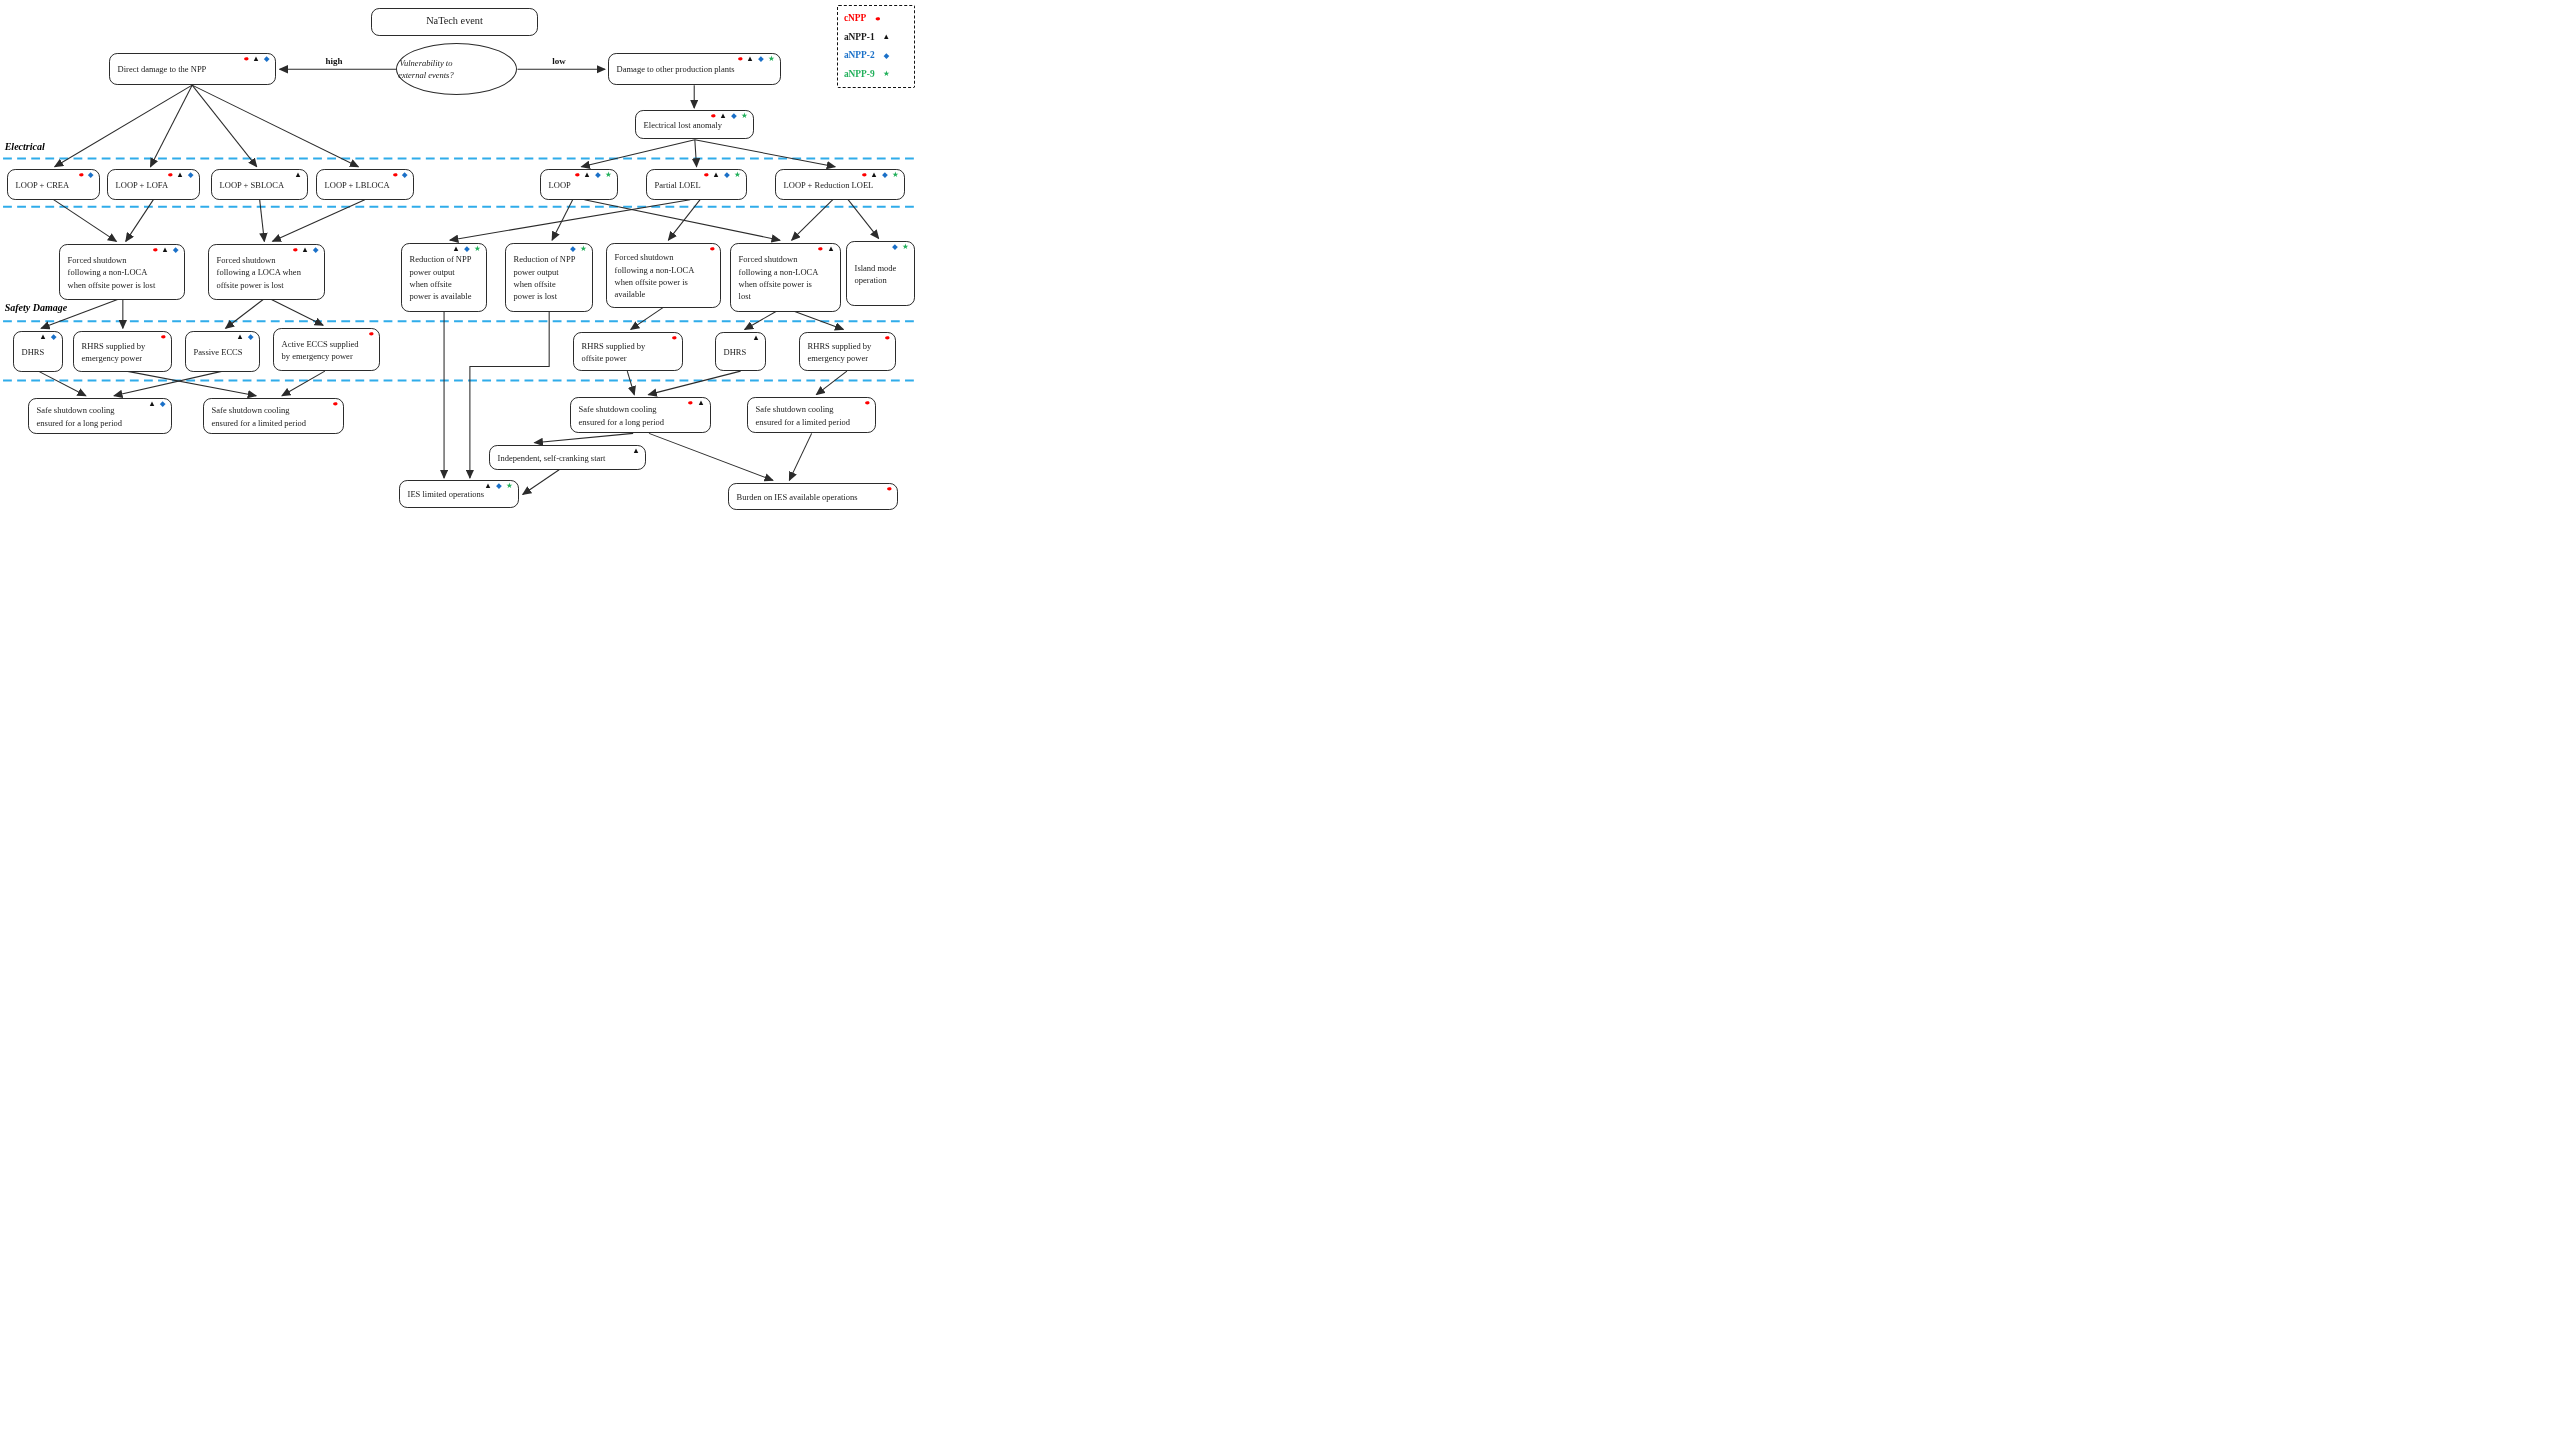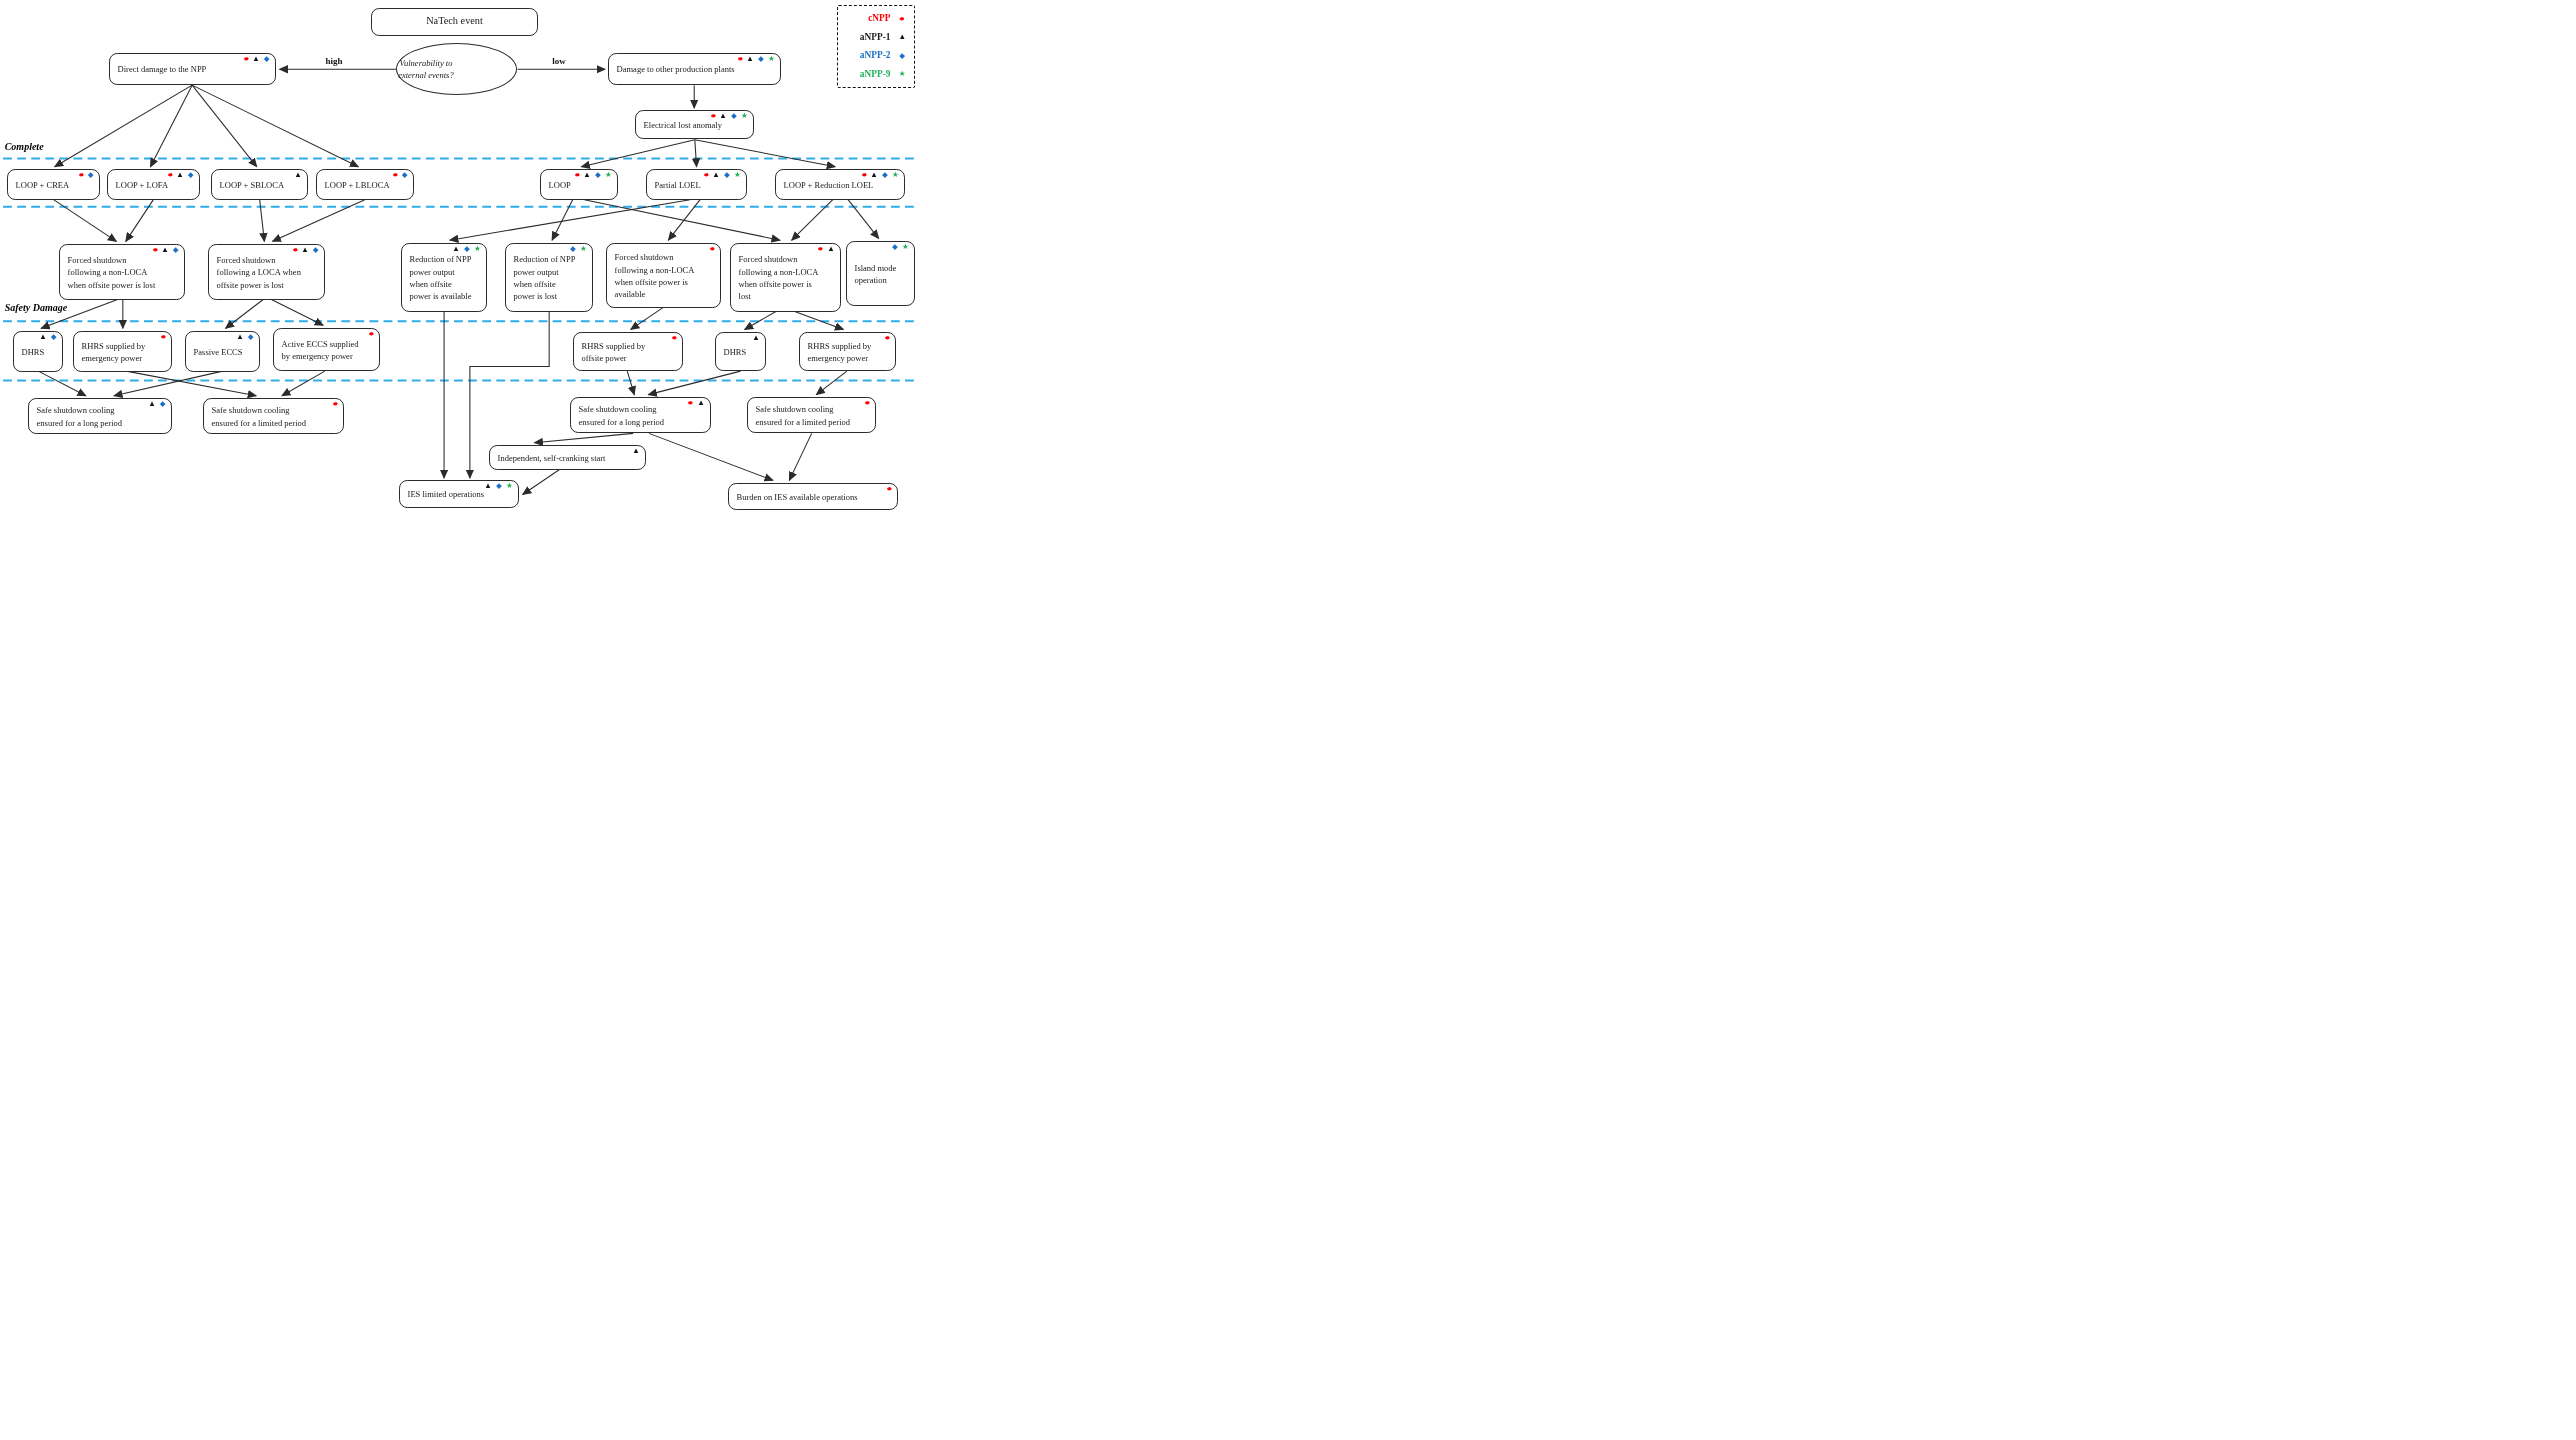--- a/index.html
+++ b/index.html
@@ -14,21 +14,21 @@
   .node.big .lbl{font-size:10.3px;}
   .node.ellipse{border-radius:50%;}
   .node.ellipse .lbl{font-style:italic;text-align:center;padding:1.2px;}
   .mkrow{position:absolute;top:1.2px;right:5.3px;display:flex;gap:4.1px;align-items:center;z-index:3;}
   .mk{font-size:7.6px;line-height:1;display:inline-block;}
   .mk.stretch{transform:scaleX(1.35);}
   .seclab{position:absolute;font-style:italic;font-weight:bold;font-size:10px;z-index:4;}
   .hlbl{position:absolute;font-weight:bold;font-size:9px;color:#111;z-index:4;transform:translateX(-50%);}
   #legend{position:absolute;border:1.8px dashed #111;border-radius:1.8px;z-index:4;
           display:flex;flex-direction:column;justify-content:space-around;padding:3.5px 5.9px;box-sizing:border-box;}
-  .lgrow{display:flex;justify-content:flex-end;align-items:center;gap:5.9px;font-size:9.4px;font-weight:bold;}
+  .lgrow{display:flex;align-items:center;gap:5.9px;font-size:9.4px;font-weight:bold;}
   .lgmk{width:11.7px;text-align:center;font-weight:normal;}
 </style>
 </head>
 <body>
 
 <div id="stage">
   <svg id="connector-layer" viewBox="0 0 1568 877" xmlns="http://www.w3.org/2000/svg">
       <defs>
         <marker id="arr" markerWidth="9" markerHeight="8" refX="8" refY="4" orient="auto">
           <path d="M0,0 L9,4 L0,8 z" fill="#2b2b2b"></path>
@@ -73,21 +73,21 @@
       <polyline points="200,510 70,559" fill="none" stroke="#2b2b2b" stroke-width="1.8" marker-end="url(#arr)"></polyline>
       <polyline points="209,510 209,559" fill="none" stroke="#2b2b2b" stroke-width="1.8" marker-end="url(#arr)"></polyline>
       <polyline points="448,510 384,559" fill="none" stroke="#2b2b2b" stroke-width="1.8" marker-end="url(#arr)"></polyline>
       <polyline points="462,510 550,554" fill="none" stroke="#2b2b2b" stroke-width="1.8" marker-end="url(#arr)"></polyline>
       <polyline points="65,632 146,674" fill="none" stroke="#2b2b2b" stroke-width="1.8" marker-end="url(#arr)"></polyline>
       <polyline points="215,632 436,674" fill="none" stroke="#2b2b2b" stroke-width="1.8" marker-end="url(#arr)"></polyline>
       <polyline points="379,632 194,674" fill="none" stroke="#2b2b2b" stroke-width="1.8" marker-end="url(#arr)"></polyline>
       <polyline points="553,632 480,674" fill="none" stroke="#2b2b2b" stroke-width="1.8" marker-end="url(#arr)"></polyline>
     </svg>
 
-  <div class="seclab" style="left:4.7px;top:141px;">Complete</div>
+  <div class="seclab" style="left:4.7px;top:141px;">Electrical</div>
   <div class="seclab" style="left:4.7px;top:302px;">Safety Damage</div>
 
   <div class="hlbl" style="left:334px;top:56px;">high</div>
   <div class="hlbl" style="left:559px;top:56px;">low</div>
 
   <div id="legend" style="left:837px;top:4.7px;width:78px;height:83px;">
       <div class="lgrow">
         <span style="color: rgb(254, 0, 0);">cNPP</span>
         <span class="mk stretch lgmk" style="color: rgb(254, 0, 0);">●</span>
       </div>

